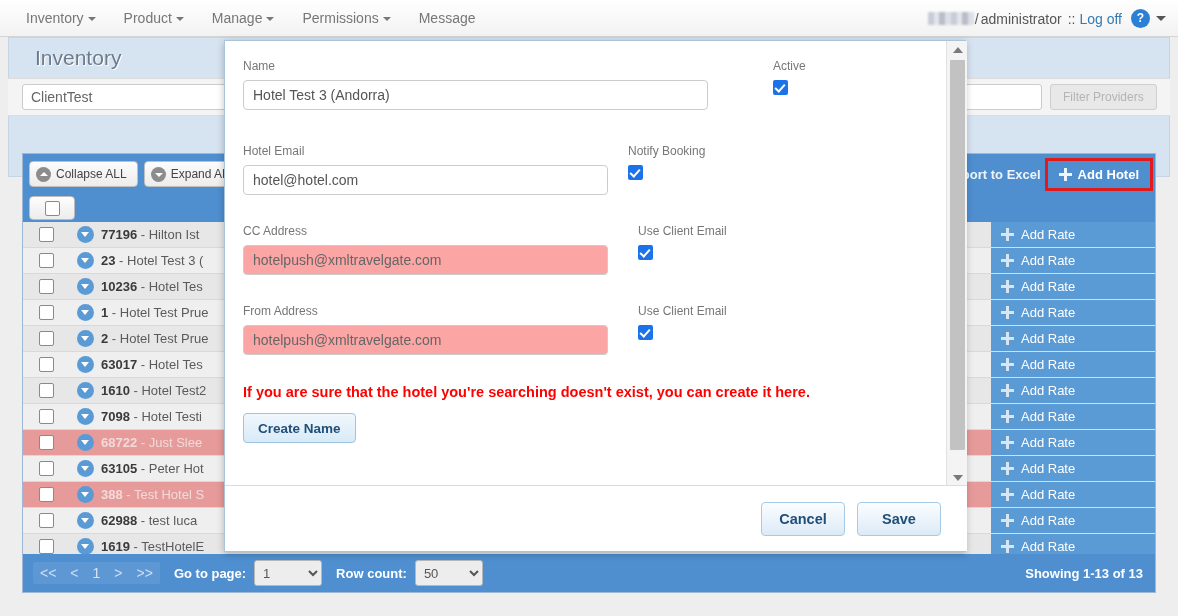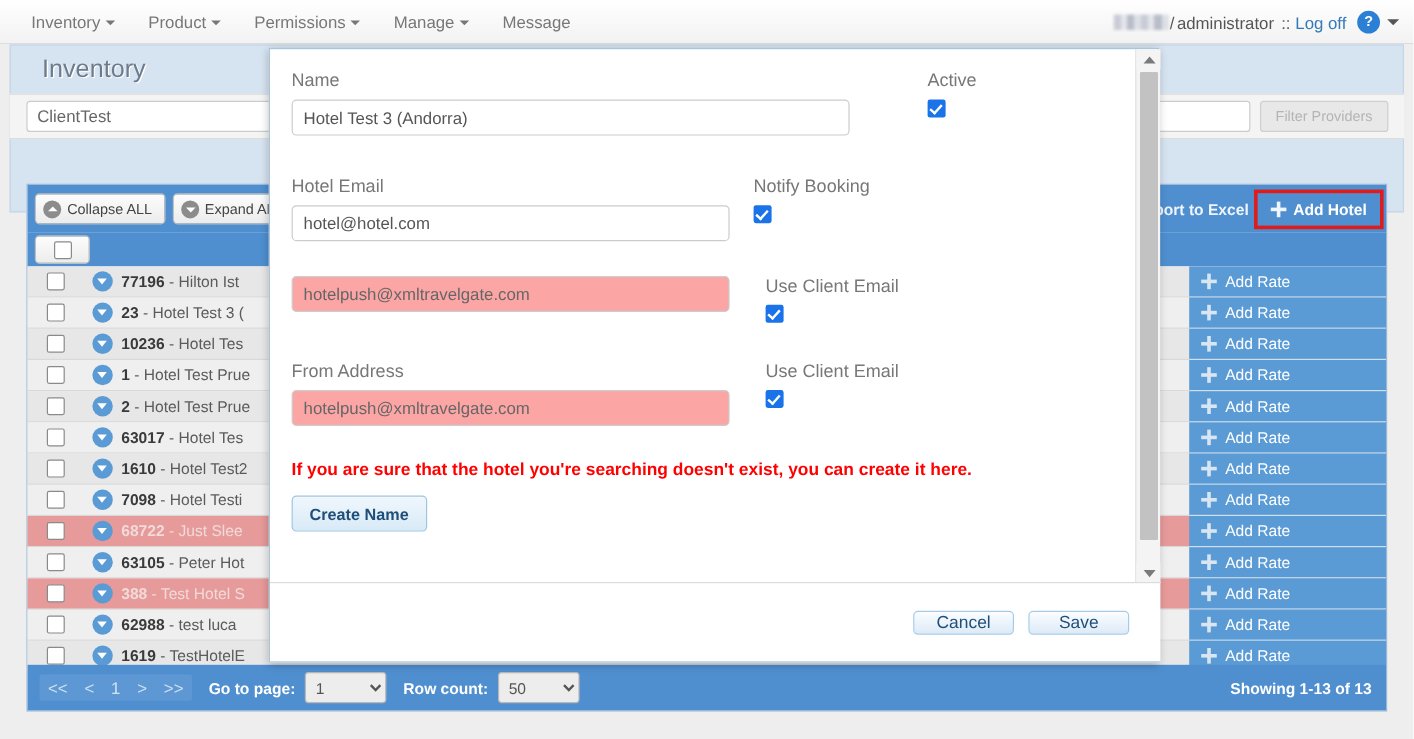--- a/index.html
+++ b/index.html
@@ -224,21 +224,21 @@
   #modal-body{
     position:absolute; left:0; top:0; width:742px; height:445px;
     overflow:hidden;
   }
   #modal-scroll-area{
     position:absolute; left:0; top:0; width:720px; height:445px;
     padding:18px 0 0 18px;
   }
   .field-grid{ position:relative; }
   .fld-label{
-    font-size:15px; color:#777777; font-weight:normal; margin-bottom:7px;
+    font-size:12px; color:#777777; font-weight:normal; margin-bottom:7px;
   }
   .fld-input{
     height:30px; border:1px solid #cccccc; border-radius:4px;
     background:#ffffff; padding:0 9px; font-size:14px; color:#555;
     font-family:"Liberation Sans", sans-serif;
   }
   .fld-input.disabled{ background:#fca5a5; color:#666; }
   .bluechk{
     width:15px;height:15px;border-radius:2px;background:#1a73e8;
     position:relative; display:inline-block; cursor:pointer;
@@ -276,36 +276,36 @@
     position:absolute; left:3px; top:19px; width:15px; height:390px;
     background:#c2c2c2; border-radius:1px; cursor:pointer;
   }
   #modal-footer{
     position:absolute; left:0; bottom:0; width:742px; height:66px;
     border-top:1px solid #dcdcdc; background:#ffffff;
     display:flex; align-items:center; justify-content:flex-end;
     padding-right:26px; gap:12px;
   }
   .fbtn{
-    height:20px; min-width:84px; padding:0 15px;
+    height:34px; min-width:84px; padding:0 15px;
     background:linear-gradient(#fbfdff,#dceaf7);
     border:1px solid #a7cbe6; border-radius:4px;
-    color:#1f4e79; font-size:14.5px; font-weight:normal; cursor:pointer;
+    color:#1f4e79; font-size:14.5px; font-weight:bold; cursor:pointer;
     font-family:"Liberation Sans", sans-serif;
   }
 </style>
 </head>
 <body>
 
 <div id="navbar">
   <div id="nav-items" style="display:flex">
       <div class="nav-item"><span>Inventory</span><span class="caret"></span></div>
       <div class="nav-item"><span>Product</span><span class="caret"></span></div>
+      <div class="nav-item"><span>Manage</span><span class="caret"></span></div>
       <div class="nav-item"><span>Permissions</span><span class="caret"></span></div>
-      <div class="nav-item"><span>Manage</span><span class="caret"></span></div>
       <div class="nav-item"><span>Message</span></div>
     </div>
   <div id="nav-right">
     <span id="redacted-user"></span>
     <span>/</span>
     <span class="admin">administrator</span>
     <span class="sep">::</span>
     <a id="logoff">Log off</a>
     <span id="help-icon">?</span>
     <span id="nav-caret"></span>
@@ -547,21 +547,21 @@
 
 <div id="modal">
   <div id="modal-body">
     <div id="modal-scroll-area"><div class="field-grid" style="margin-bottom: 34px; display: flex;">
           <div style="width: 380px;"><div class="fld-label">Name</div><input class="fld-input" type="text" value="Hotel Test 3 (Andorra)" style="width: 465px;"></div>
           <div style="margin-left: 150px;"><div class="fld-label">Active</div><span class="bluechk"></span></div>
         </div><div class="field-grid" style="margin-bottom: 29px; display: flex;">
           <div style="width: 380px;"><div class="fld-label">Hotel Email</div><input class="fld-input" type="text" value="hotel@hotel.com" style="width: 365px;"></div>
           <div style="margin-left: 5px;"><div class="fld-label">Notify Booking</div><span class="bluechk"></span></div>
         </div><div class="field-grid" style="margin-bottom: 29px; display: flex;">
-          <div style="width: 380px;"><input class="fld-input disabled" type="text" readonly="readonly" value="hotelpush@xmltravelgate.com" style="width: 365px;"></div>
+          <div style="width: 380px;"><div class="fld-label">CC Address</div><input class="fld-input disabled" type="text" readonly="readonly" value="hotelpush@xmltravelgate.com" style="width: 365px;"></div>
           <div style="margin-left: 15px;"><div class="fld-label">Use Client Email</div><span class="bluechk"></span></div>
         </div><div class="field-grid" style="margin-bottom: 29px; display: flex;">
           <div style="width: 380px;"><div class="fld-label">From Address</div><input class="fld-input disabled" type="text" readonly="readonly" value="hotelpush@xmltravelgate.com" style="width: 365px;"></div>
           <div style="margin-left: 15px;"><div class="fld-label">Use Client Email</div><span class="bluechk"></span></div>
         </div><div id="warn-text">If you are sure that the hotel you're searching doesn't exist, you can create it here.</div><button id="create-hotel-btn">Create Name</button></div>
     <div id="modal-scrollbar">
       <div class="sb-arrow up">
           <i></i>
         </div>
       <div id="sb-thumb"></div>

